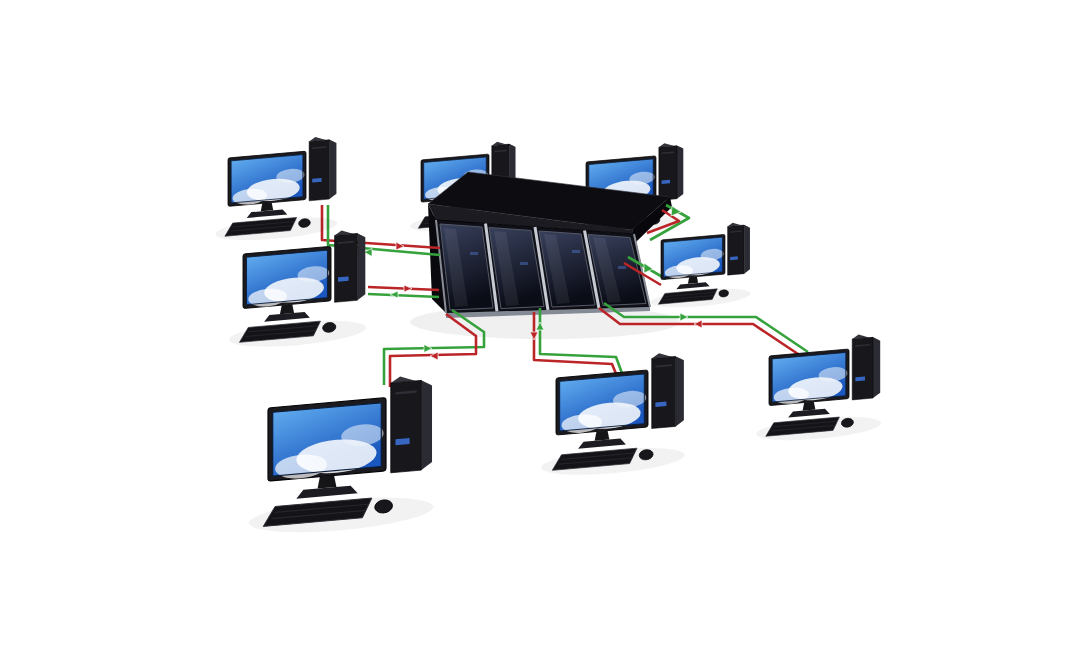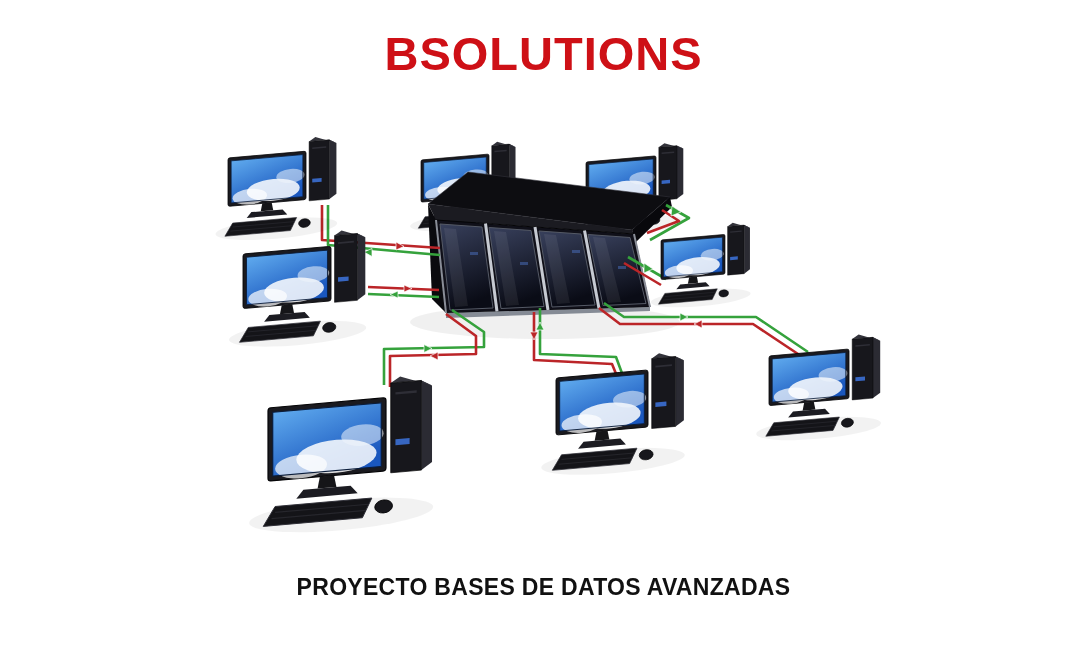--- a/index.html
+++ b/index.html
@@ -35,21 +35,20 @@
   .arr-red{fill:var(--cable-red,#c02a2a);stroke:#ffffff;stroke-width:.7;}
   .arr-green{fill:var(--cable-green,#36a23c);stroke:#ffffff;stroke-width:.7;}
   .sep{stroke:var(--rack-silver,#c6cad2);stroke-width:3;}
   .sep-edge{stroke:#8a8e98;stroke-width:2;}
 </style>
 </head>
 <body>
 
 <div class="page">
 
-  <h1 class="title">BSOLUTIONS</h1>
 
   <svg class="diagram" width="1087" height="651" viewBox="0 0 1087 651">
     <defs>
       <linearGradient id="sky" x1="0" y1="0" x2="0.55" y2="1">
         <stop offset="0" class="sky-top"></stop>
         <stop offset="1" class="sky-bot"></stop>
       </linearGradient>
       <linearGradient id="glass" x1="0" y1="0" x2="0.25" y2="1">
         <stop offset="0" class="glass-top"></stop>
         <stop offset="1" class="glass-bot"></stop>
@@ -157,14 +156,13 @@
     </g>
 
     <use href="#ws-proto" transform="translate(228,158) scale(0.78) skewY(-5)"></use>
     <use href="#ws-proto" transform="translate(243,254) scale(0.88) skewY(-5)"></use>
     <use href="#ws-proto" transform="translate(661,240) scale(0.64) skewY(-5)"></use>
     <use href="#ws-proto" transform="translate(268,408) scale(1.18) skewY(-5)"></use>
     <use href="#ws-proto" transform="translate(556,378) scale(0.92) skewY(-5)"></use>
     <use href="#ws-proto" transform="translate(769,356) scale(0.80) skewY(-5)"></use>
   </svg>
 
-  <p class="caption">PROYECTO BASES DE DATOS AVANZADAS</p>
 </div>
 
 </body></html>

